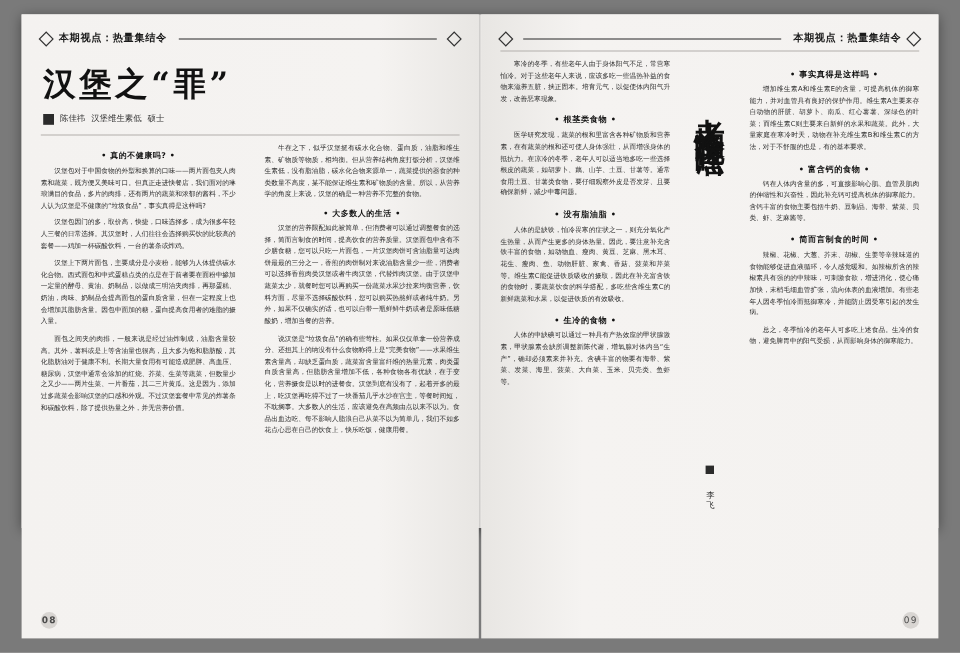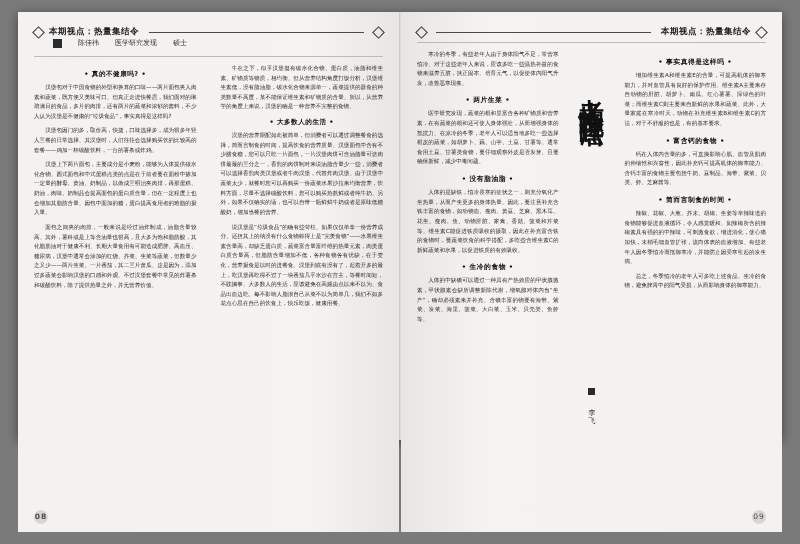--- a/index.html
+++ b/index.html
@@ -56,22 +56,22 @@
     font-size:7.5px;
   }
   
   .headline{
     font-family:"DejaVu Serif","Liberation Serif",serif;
     font-size:27px;font-weight:bold;color:#111;
     letter-spacing:3px;
     margin:14px 0 6px 2px;
   }
   .byline{
-    display:flex;align-items:center;gap:16px;
-    font-size:7px;color:#333;margin:0 0 8px 19px;
+    display:flex;align-items:center;gap:5px;
+    font-size:7px;color:#333;margin:0 0 8px 2px;
   }
   .byline .sqr{
     display:inline-block;width:9px;height:9px;background:#2b2b2b;
   }
   .rule-thin{height:1px;background:#bdbab7;margin:4px 0 7px 0;}
   .cols2{
     display:flex;gap:24px;
   }
   .col{
     flex:1;
@@ -125,25 +125,26 @@
 
   <div class="page left">
 
     <div class="runhead">
       <span class="rh-mark"></span>
       <span>本期视点：热量集结令</span>
       <span class="rh-rule"></span>
       <span class="rh-mark"></span>
     </div>
 
+    <div class="headline">汉堡之“罪”</div>
 
     <div class="byline">
       <span class="sqr"></span>
       <span>陈佳祎</span>
-      <span>医学研究发现</span>
+      <span>汉堡维生素低</span>
       <span>硕士</span>
     </div>
 
     <div class="rule-thin"></div>
 
     <div class="cols2">
       <div class="col">
         <div class="subhead">• 真的不健康吗? •</div>
         <div class="body">
           <p>汉堡包对于中国食物的外型和换算的口味——两片面包夹人肉素和蔬菜，既方便又美味可口。但真正走进快餐店，我们面对的琳琅满目的食品，多片的肉排，还有两片的蔬菜和浓郁的酱料，不少人认为汉堡是不健康的“垃圾食品”，事实真得是这样吗?</p>
@@ -184,21 +185,21 @@
     </div>
 
     <div class="rule-thin"></div>
 
     <div class="r-grid">
 
       <div class="r-col">
         <div class="body">
           <p>寒冷的冬季，有些老年人由于身体阳气不足，常营寒怕冷。对于这些老年人来说，应该多吃一些温热补益的食物来滋养五脏，挟正固本。培育元气，以促使体内阳气升发，改善恶寒现象。</p>
         </div>
-        <div class="dot-head">• 两片生菜 •</div>
+        <div class="dot-head">• 根茎类食物 •</div>
         <div class="body">
           <p>医学研究发现，蔬菜的根和里富含各种矿物质和营养素，在有蔬菜的根和还可使人身体强壮，从而增强身体的抵抗力。在凉冷的冬季，老年人可以适当地多吃一些选择根皮的蔬菜，如胡萝卜、藕、山芋、土豆、甘薯等。通常食用土豆、甘薯类食物，要仔细观察外皮是否发芽、且要确保新鲜，减少中毒问题。</p>
         </div>
         <div class="dot-head">• 没有脂油脂 •</div>
         <div class="body">
           <p>人体的是缺铁，怕冷畏寒的症状之一，则充分氧化产生热量，从而产生更多的身体热量。因此，要注意补充含铁丰富的食物，如动物血、瘦肉、黄豆、芝麻、黑木耳、花生、瘦肉、鱼、动物肝脏、家禽、香菇、菠菜和芹菜等。维生素C能促进铁质吸收的摄取，因此在补充富含铁的食物时，要蔬菜饮食的科学搭配，多吃些含维生素C的新鲜蔬菜和水果，以促进铁质的有效吸收。</p>
         </div>
         <div class="dot-head">• 生冷的食物 •</div>
         <div class="body">
           <p>人体的中缺碘可以通过一种具有产热效应的甲状腺激素，甲状腺素会缺所调整新陈代谢，增氧腺对体内当“生产”，确却必须素来并补充。含碘丰富的物要有海带、紫菜、发菜、海里、菠菜、大白菜、玉米、贝壳类、鱼虾等。</p>

